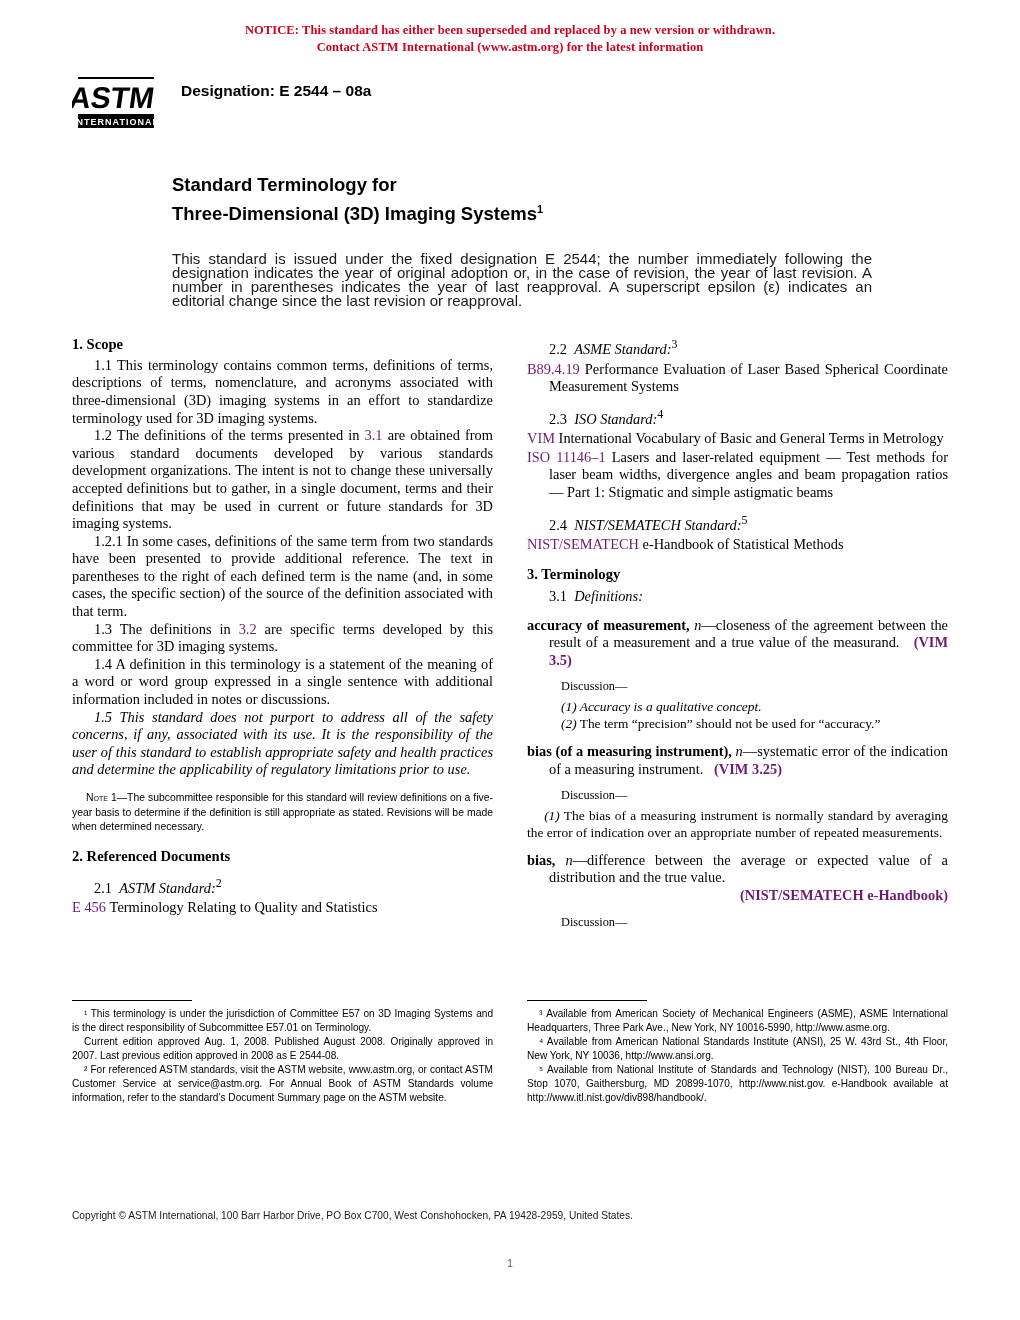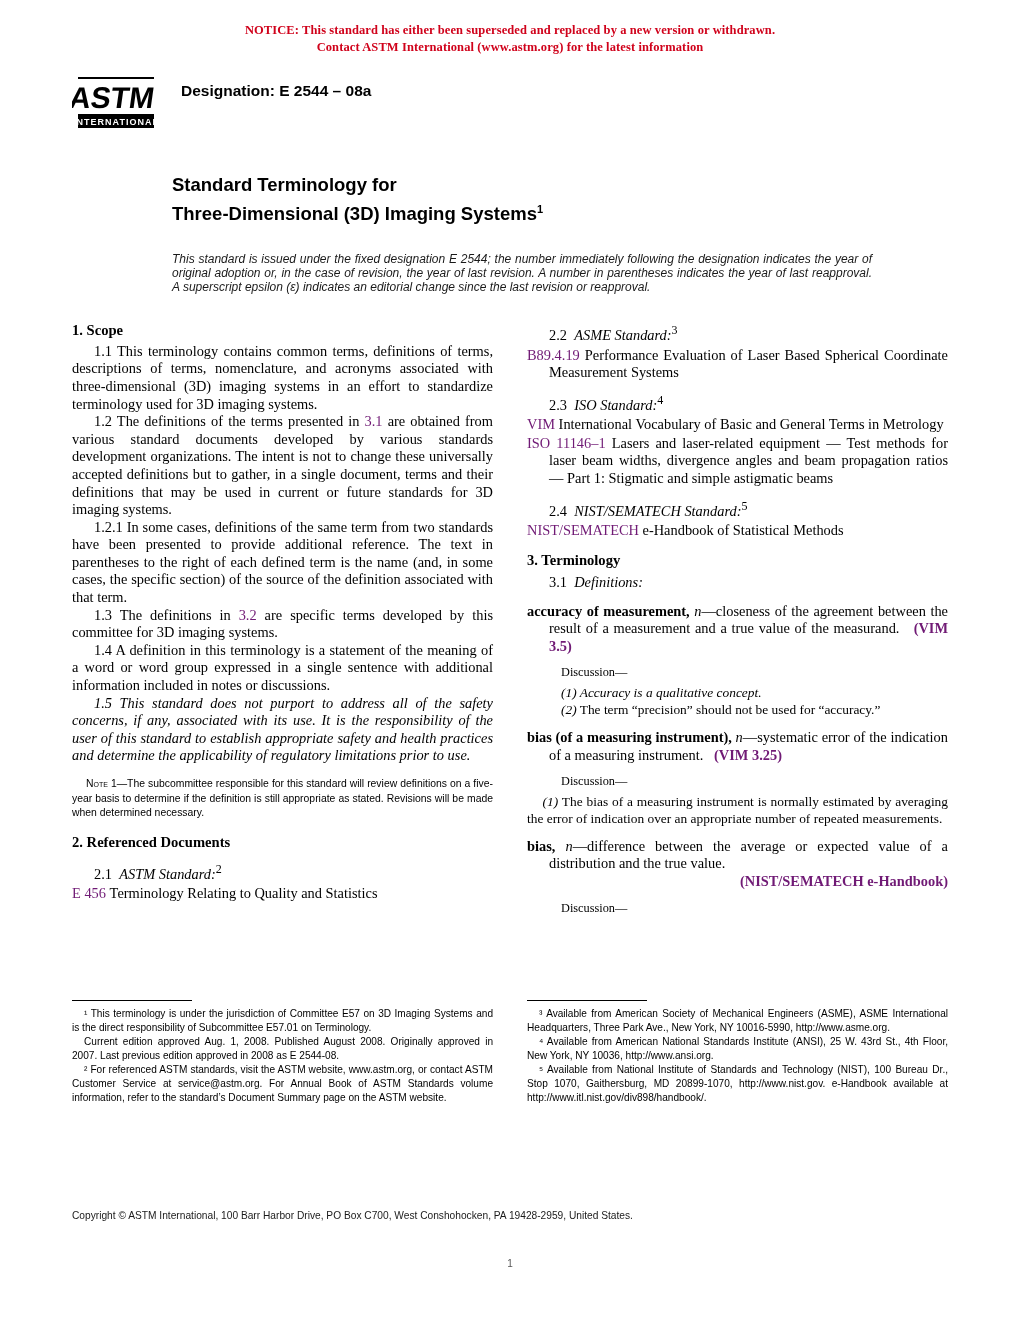--- a/index.html
+++ b/index.html
@@ -63,26 +63,25 @@
     font-weight: bold;
     font-size: 18.5px;
     line-height: 25px;
   }
   .doc-title sup { font-size: 11px; font-weight: bold; }
   .issue-note {
     margin-left: 95px;
     padding-left: 5px;
     margin-top: 26px;
     font-family: "Liberation Sans", sans-serif;
-    font-size: 12px;
+    font-size: 15px;
     line-height: 14px;
     text-align: justify;
     width: 700px;
     color: #1a1a1a;
-    font-style: italic;
   }
   
   .columns {
     display: flex;
     margin-top: 28px;
     gap: 34px;
     justify-content: space-between;
   }
   .col {
     width: 421px;
@@ -254,21 +253,21 @@
       <div class="term-entry">
         <p class="hang2"><span class="bold">accuracy of measurement,</span>&nbsp;<span class="ital">n</span><span>—closeness of the agreement between the result of a measurement and a true value of the measurand.</span>&nbsp;&nbsp;&nbsp;<span class="red bold">(VIM 3.5)</span></p>
         <p class="disc-label">Discussion—</p>
         <p class="disc-item ital">(1) Accuracy is a qualitative concept.</p>
         <p class="disc-item"><span class="ital" style="font-style:italic">(2)</span> <span>The term “precision” should not be used for “accuracy.”</span></p>
       </div>
 
       <div class="term-entry">
         <p class="hang2"><span class="bold">bias (of a measuring instrument),</span>&nbsp;<span class="ital">n</span><span>—systematic error of the indication of a measuring instrument.</span>&nbsp;&nbsp;&nbsp;<span class="red bold">(VIM 3.25)</span></p>
         <p class="disc-label">Discussion—</p>
-        <p class="disc-item" style="padding-left:0"><span class="ital">&nbsp;&nbsp;&nbsp;&nbsp;(1)</span> <span>The bias of a measuring instrument is normally estimated by averaging the error of indication over an appropriate number of repeated measurements.</span></p>
+        <p class="disc-item" style="padding-left:0"><span class="ital">&nbsp;&nbsp;&nbsp;&nbsp;(1)</span> <span>The bias of a measuring instrument is normally standard by averaging the error of indication over an appropriate number of repeated measurements.</span></p>
       </div>
 
       <div class="term-entry">
         <p class="hang2"><span class="bold">bias,</span>&nbsp;<span class="ital">n</span><span>—difference between the average or expected value of a distribution and the true value.</span></p>
         <p class="centered-tag red">(NIST/SEMATECH e-Handbook)</p>
         <p class="disc-label">Discussion—</p>
       </div>
     </div>
   </div>
 

